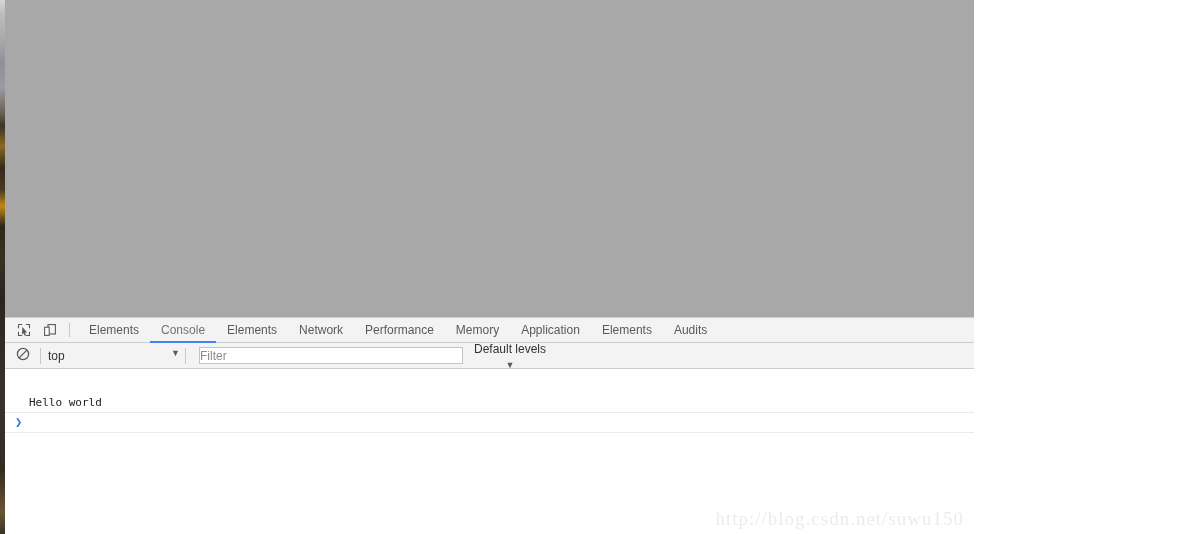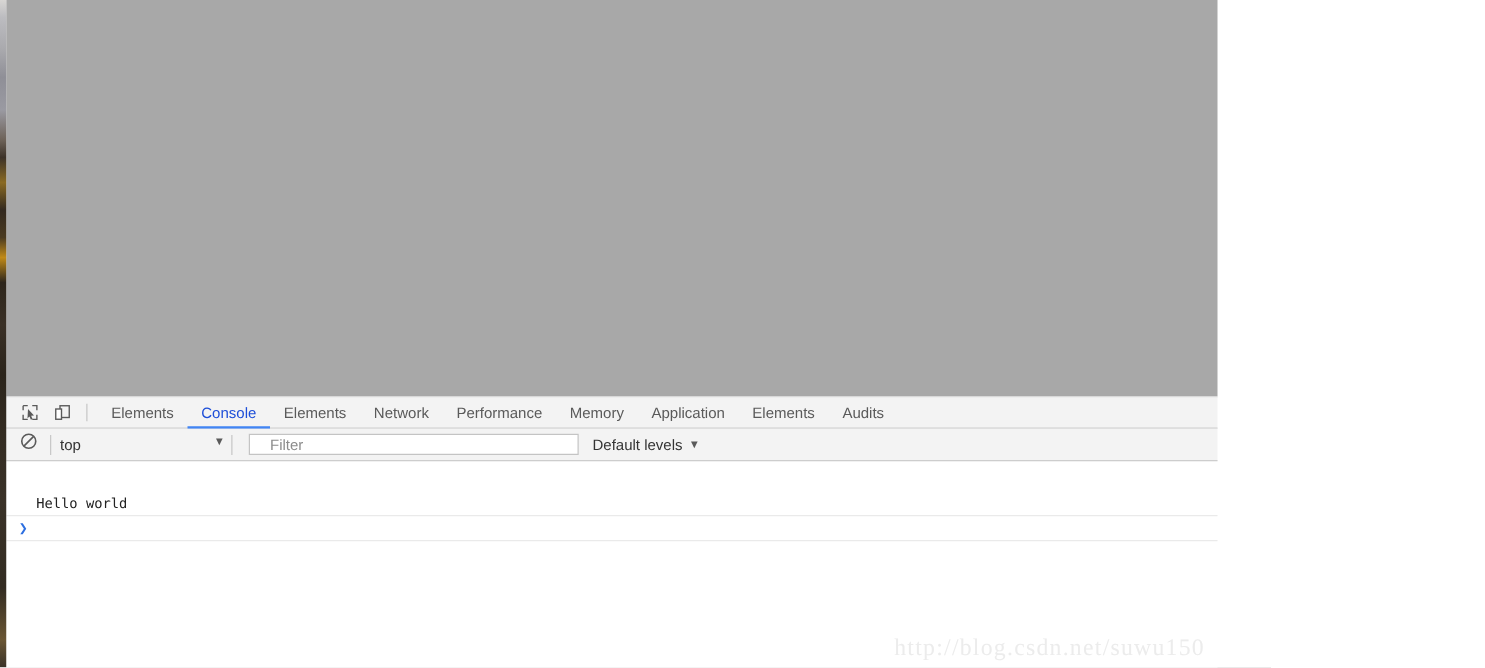--- a/index.html
+++ b/index.html
@@ -105,21 +105,21 @@
     align-items: center;
     padding: 0 11px;
     font-size: 12px;
     color: #5a5a5a;
     white-space: nowrap;
     cursor: pointer;
     position: relative;
     box-sizing: border-box;
   }
   .tab.active {
-    color: #1d4ed8;
+    color: #737373;
     text-align: center;
   }
   .tab.active::after {
     content: "";
     position: absolute;
     left: 0;
     right: 0;
     bottom: -1px;
     height: 2px;
     background: #4285f4;
@@ -161,40 +161,41 @@
   #context-select .ctx-label { flex: 1; }
   .caret {
     font-size: 9px;
     color: #5a5a5a;
     line-height: 1;
   }
   #filter-input {
     width: 264px;
     height: 17px;
     margin-left: 6px;
-    padding: 0 16px;
+    padding: 0 0;
     font-family: "Liberation Sans", sans-serif;
     font-size: 12px;
     color: #333;
     background: #ffffff;
     border: 1px solid #c4c4c4;
     border-radius: 0;
     outline: none;
     box-sizing: border-box;
   }
   #filter-input::placeholder { color: #8c8c8c; opacity: 1; }
   #levels-select {
     display: flex;
     align-items: center;
     gap: 5px;
     margin-left: 11px;
     font-size: 12px;
     color: #333;
     cursor: pointer;
     white-space: nowrap;
+    flex-direction: column;
   }
 
   
   #console-body {
     position: relative;
     background: #ffffff;
     height: 164px;
     overflow: hidden;
     margin-top: 24px;
   }

